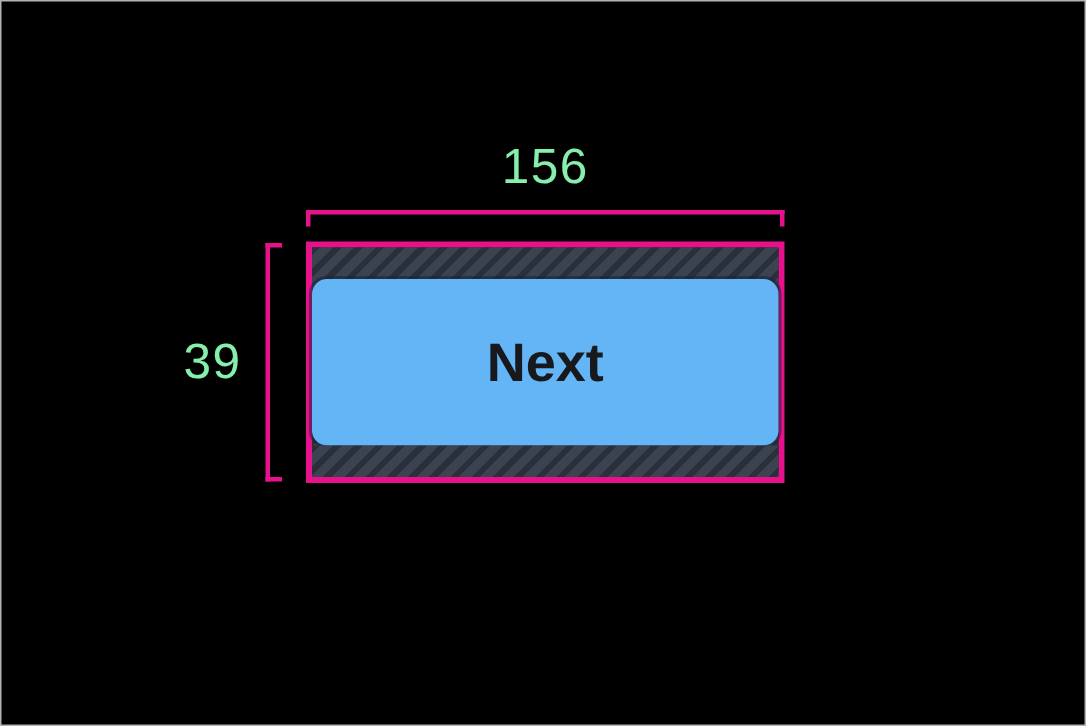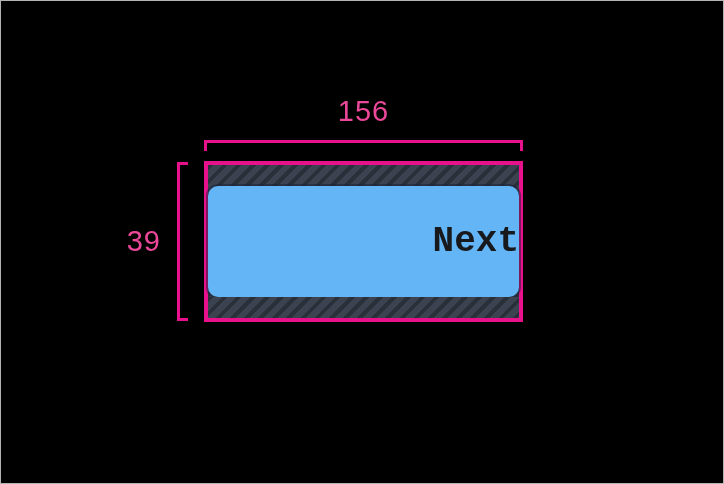--- a/index.html
+++ b/index.html
@@ -14,22 +14,22 @@
     box-sizing: border-box;
     background: #000000;
     border: 1px solid #b3b3b3;
     overflow: hidden;
     font-family: "Liberation Sans", sans-serif;
   }
 
   
   .dim-label {
     position: absolute;
-    color: #ec4899;
-    font-size: 29px;
+    color: #86efac;
+    font-size: 33px;
     line-height: 38px;
     font-weight: 400;
     letter-spacing: 1px;
   }
   .dim-label--width {
     left: 203px;
     top: 91px;
     width: 319px;
     text-align: center;
   }
@@ -94,26 +94,25 @@
     flex: 1 1 auto;
     width: 100%;
     display: block;
     border: none;
     margin: 0;
     padding: 0;
     border-radius: 10px;
     background: #64b5f6;
     box-shadow: 0 0 0 2px rgba(26, 36, 56, 0.55);
     color: #17191d;
-    font-family: Liberation Mono, monospace;
+    font-family: Liberation Sans, sans-serif;
     font-size: 36px;
     font-weight: 700;
     line-height: 1;
     cursor: pointer;
-    text-align: right;
   }
 </style>
 </head>
 <body>
 
 <div class="frame">
 
   <div class="dim-label dim-label--width">156</div>
 
   <div class="bracket-h"></div>

